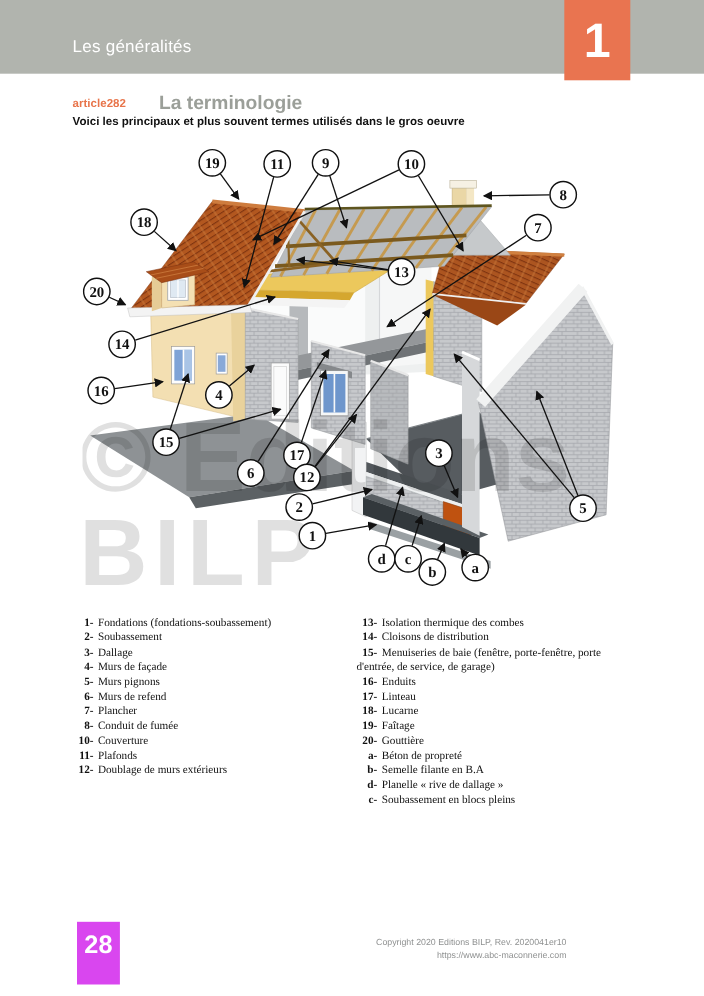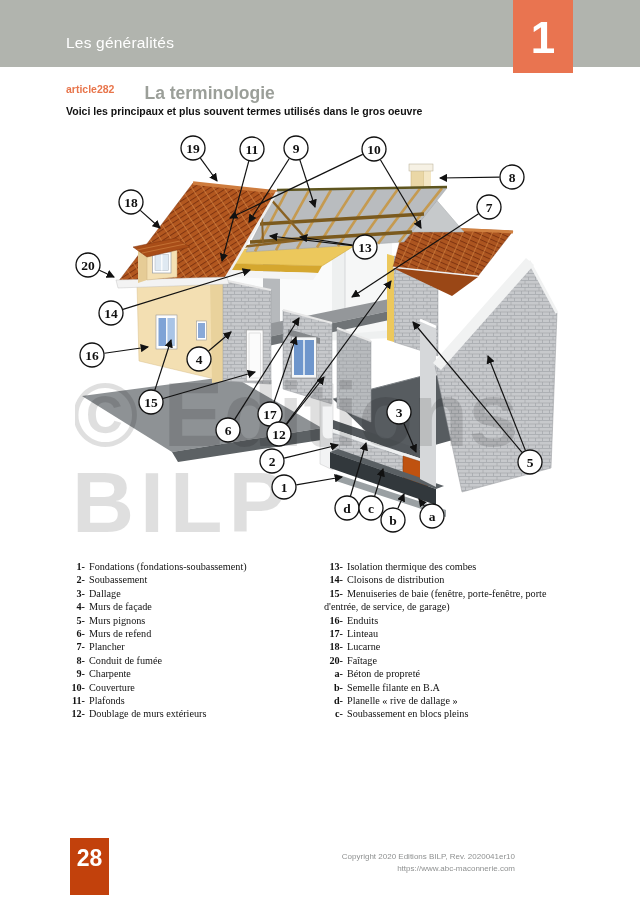--- a/index.html
+++ b/index.html
@@ -4,38 +4,38 @@
 <style>
   html,body{margin:0;padding:0;background:#fff;}
   .page{position:relative;width:640px;height:905px;background:#fff;overflow:hidden;
         font-family:"Liberation Sans",sans-serif;}
   
   .header-bar{position:absolute;left:0;top:0;width:640px;height:67px;background:#b1b4ae;}
   .chapter-title{position:absolute;left:66px;top:34px;color:#fff;font-size:15.5px;font-weight:normal;letter-spacing:.2px;}
   .chapter-badge{position:absolute;left:513px;top:0;width:60px;height:73px;background:#e97450;
         color:#fff;font-size:44px;font-weight:bold;text-align:center;line-height:76px;}
   
-  .article-line{position:absolute;left:66px;top:83px;display:flex;align-items:flex-start;gap:7px;}
+  .article-line{position:absolute;left:66px;top:83px;display:flex;align-items:center;gap:7px;}
   .article-ref{color:#e8754b;font-size:10.5px;font-weight:bold;}
   .article-title{color:#9b9f99;font-size:17.5px;font-weight:600;margin-left:23px;}
   .intro{position:absolute;left:66px;top:105px;font-size:10.5px;font-weight:bold;color:#111;}
   
   #figure{position:absolute;left:75px;top:135px;width:510px;height:412px;}
   
   .terms-col{position:absolute;top:560px;font-size:10.2px;color:#111;}
   .terms-col .row{height:13.4px;line-height:13.4px;white-space:nowrap;font-family:Liberation Serif, serif;}
   .terms-col .pfx{display:inline-block;text-align:right;font-weight:bold;}
   .col-left{left:68px;width:256px;}
   .col-left .pfx{width:17px;}
   .col-right{left:324px;width:262px;}
   .col-right .pfx{width:19px;}
   .terms-col .txt{margin-left:4px;}
   .terms-col .only{margin-left:0;}
   
-  .page-num-box{position:absolute;left:70px;top:838px;width:39px;height:57px;background:#c2410c;
+  .page-num-box{position:absolute;left:70px;top:838px;width:39px;height:57px;background:#d946ef;
         color:#fff;font-size:23px;font-weight:bold;text-align:center;line-height:40px;}
   .copyright{position:absolute;right:125px;top:851px;text-align:right;font-size:8px;
         line-height:11.5px;color:#8f9191;margin-left:36px;}
   .copyright .link{color:#8f9191;text-decoration:none;}
 </style>
 </head>
 <body>
 
 <div class="page">
 
@@ -358,34 +358,34 @@
 
   <div class="terms-col col-left" id="terms-left">
       <div class="row"><span class="pfx">1-</span><span class="txt">Fondations (fondations-soubassement)</span></div>
       <div class="row"><span class="pfx">2-</span><span class="txt">Soubassement</span></div>
       <div class="row"><span class="pfx">3-</span><span class="txt">Dallage</span></div>
       <div class="row"><span class="pfx">4-</span><span class="txt">Murs de façade</span></div>
       <div class="row"><span class="pfx">5-</span><span class="txt">Murs pignons</span></div>
       <div class="row"><span class="pfx">6-</span><span class="txt">Murs de refend</span></div>
       <div class="row"><span class="pfx">7-</span><span class="txt">Plancher</span></div>
       <div class="row"><span class="pfx">8-</span><span class="txt">Conduit de fumée</span></div>
-      <div class="row"><span class="pfx">9-</span><span class="txt">Charpente</span></div>
       <div class="row"><span class="pfx">10-</span><span class="txt">Couverture</span></div>
       <div class="row"><span class="pfx">11-</span><span class="txt">Plafonds</span></div>
       <div class="row"><span class="pfx">12-</span><span class="txt">Doublage de murs extérieurs</span></div>
     </div>
   <div class="terms-col col-right" id="terms-right">
       <div class="row"><span class="pfx">13-</span><span class="txt">Isolation thermique des combes</span></div>
       <div class="row"><span class="pfx">14-</span><span class="txt">Cloisons de distribution</span></div>
       <div class="row"><span class="pfx">15-</span><span class="txt">Menuiseries de baie (fenêtre, porte-fenêtre, porte</span></div>
       <div class="row"><span class="txt only">d'entrée, de service, de garage)</span></div>
       <div class="row"><span class="pfx">16-</span><span class="txt">Enduits</span></div>
       <div class="row"><span class="pfx">17-</span><span class="txt">Linteau</span></div>
       <div class="row"><span class="pfx">18-</span><span class="txt">Lucarne</span></div>
-      <div class="row"><span class="pfx">20-</span><span class="txt">Faîtage</span></div>
+      <div class="row"><span class="pfx">19-</span><span class="txt">Faîtage</span></div>
+      <div class="row"><span class="pfx">20-</span><span class="txt">Gouttière</span></div>
       <div class="row"><span class="pfx">a-</span><span class="txt">Béton de propreté</span></div>
       <div class="row"><span class="pfx">b-</span><span class="txt">Semelle filante en B.A</span></div>
       <div class="row"><span class="pfx">d-</span><span class="txt">Planelle « rive de dallage »</span></div>
       <div class="row"><span class="pfx">c-</span><span class="txt">Soubassement en blocs pleins</span></div>
     </div>
 
   <div class="page-num-box">28</div>
   <div class="copyright">
     <div>Copyright 2020 Editions BILP, Rev. 2020041er10</div>
     <div class="link">https://www.abc-maconnerie.com</div>

